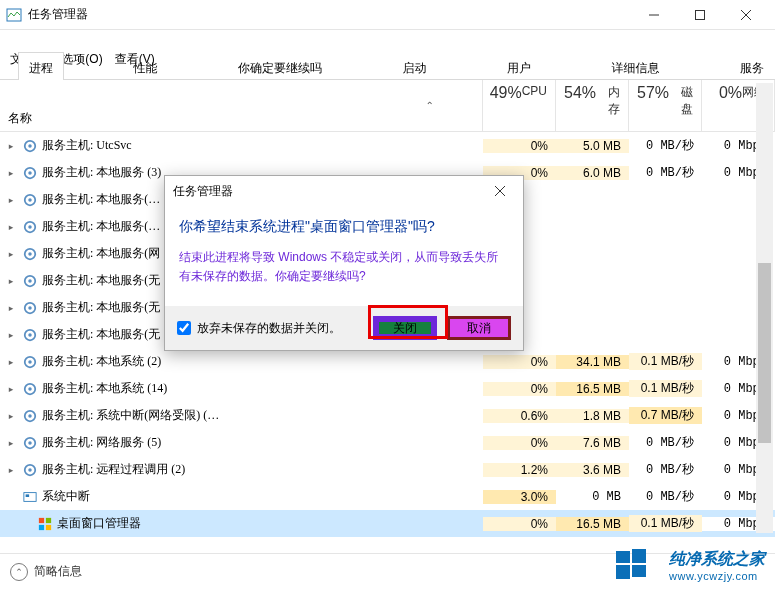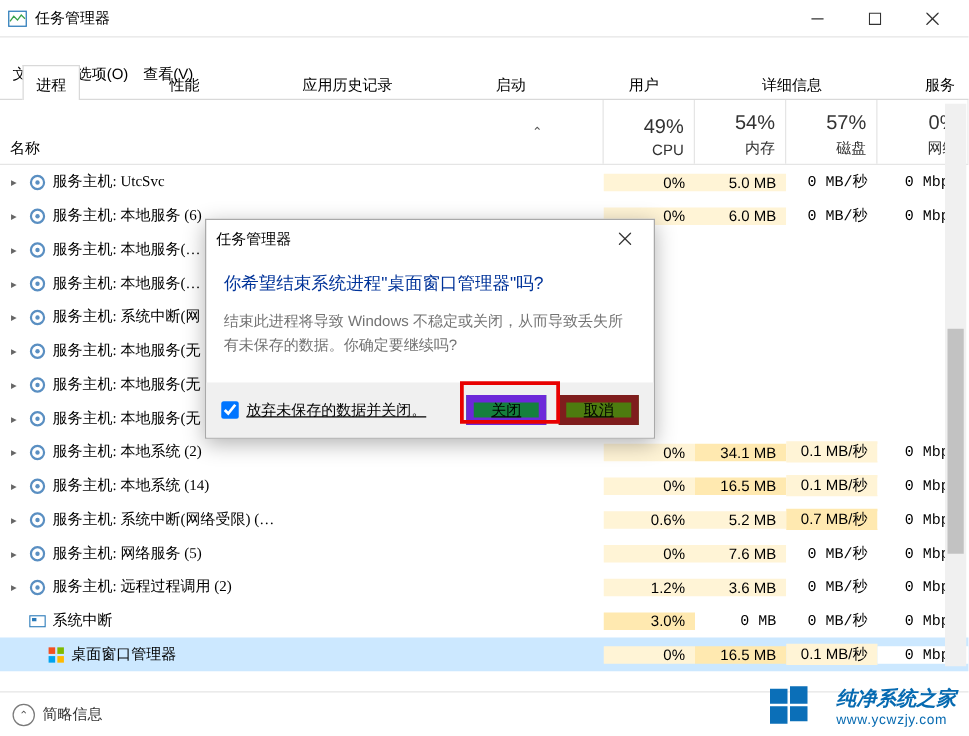--- a/index.html
+++ b/index.html
@@ -20,21 +20,21 @@
   
   .tabs { display:flex; height:28px; border-bottom:1px solid #d9d9d9; font-size:12px; padding-left:18px;justify-content:space-between; }
   .tab { padding:4px 10px 0 10px; border:1px solid transparent; border-bottom:none; display:flex; align-items:center; }
   .tab.active { border-color:#d9d9d9; background:#fff; border-top:1px solid #d9d9d9; margin-bottom:-1px; }
 
   
   .table-wrap { height: calc(589px - 30px - 22px - 28px - 36px); overflow-y:auto; position:relative; }
   .thead { display:flex; height:52px; border-bottom:1px solid #e5e5e5; font-size:12px; align-items:flex-end; }
   .col-name { flex:1; padding:4px 8px; border-right:1px solid #e5e5e5; height:100%; display:flex; align-items:flex-end; justify-content:space-between; }
   .col-name .sortglyph { font-size:10px; color:#555; align-self:center; margin-right:40px; }
-  .col { width:73px; text-align:right; padding:4px 8px; border-right:1px solid #e5e5e5; height:100%; display:flex; flex-direction:column; justify-content:flex-end; }
+  .col { width:73px; text-align:right; padding:4px 8px; border-right:1px solid #e5e5e5; height:100%; display:flex; flex-direction:row; justify-content:flex-end; }
   .col .pct { font-size:16px; color:#333; margin-bottom:2px; }
   .col .lbl { font-size:12px; color:#333; }
   .row { display:flex; height:27px; align-items:center; font-size:12px; border-bottom:0px solid #f4f4f4; }
   .row .namecell { flex:1; display:flex; align-items:center; padding-left:4px; overflow:hidden; white-space:nowrap; }
   .row .expander { width:14px; text-align:center; color:#666; font-size:9px; }
   .row .picon { width:16px; height:16px; margin:0 4px; display:inline-flex; align-items:center; justify-content:center; }
   .row .picon svg { width:14px; height:14px; }
   .row .pname { color:#000;font-family:Liberation Serif, serif; }
   .row .cell { width:73px; text-align:right; padding-right:8px; }
   .row.selected { background:#cce8ff !important;padding-left:15px; }
@@ -48,25 +48,25 @@
   .footer .circle { width:18px; height:18px; border:1px solid #7a7a7a; border-radius:50%; display:flex; align-items:center; justify-content:center; font-size:9px; color:#555; }
   .footer .endbtn { visibility:hidden; }
 
   
   .modal { position:absolute; left:164px; top:175px; width:360px; border:1px solid #a9a9a9; background:#fff; box-shadow:0 4px 16px rgba(0,0,0,0.3); z-index:50; }
   .modal .mtitle { height:30px; display:flex; align-items:center; padding:0 8px; font-size:12px; }
   .modal .mtitle .mtxt { flex:1; }
   .modal .mclose { width:30px; height:30px; display:flex; align-items:center; justify-content:center; }
   .modal .mbody { padding:12px 14px 4px 14px; }
   .modal .mhead { color:#003399; font-size:14px; margin-bottom:12px; }
-  .modal .mmsg { font-size:12px; color:#737373; line-height:1.6; margin-bottom:16px; }
-  .modal .mfoot { background:#f0f0f0; padding:10px 12px; display:flex; align-items:center; gap:10px;text-decoration:underline; }
+  .modal .mmsg { font-size:12px; color:#6d28d9; line-height:1.6; margin-bottom:16px; }
+  .modal .mfoot { background:#f0f0f0; padding:10px 12px; display:flex; align-items:center; gap:10px; }
   .modal .chkwrap { display:flex; align-items:center; gap:6px; font-size:12px; flex:1; }
   .modal .chkwrap input { width:14px; height:14px; }
-  .modal .btn { min-width:64px; height:24px; font-size:12px; border:6px solid #7f1d1d; background:#4d7c0f; display:flex; align-items:center; justify-content:center; padding:0 14px; }
+  .modal .btn { min-width:64px; height:24px; font-size:12px; border:3px solid #7f1d1d; background:#d946ef; display:flex; align-items:center; justify-content:center; padding:0 14px; }
   .modal .btn.primary { border:6px solid #6d28d9; background:#15803d; }
   .highlight-primary { position:absolute; border:3px solid #e80000; z-index:60; left:368px; top:305px; width:80px; height:34px; pointer-events:none; }
 
   
   .scrollbar { position:absolute; right:2px; top:83px; width:17px; height:450px; background:#f0f0f0; }
   .scrollbar .thumb { position:absolute; left:2px; width:13px; background:#c2c2c2; }
 
   
   .watermark { position:absolute; right:10px; bottom:6px; display:flex; align-items:center; gap:19px; z-index:100; }
   .watermark .wlogo { width:36px; height:36px; }
@@ -109,21 +109,21 @@
 
 <div class="menubar">
   <span class="mi">文件(F)</span>
   <span class="mi">选项(O)</span>
   <span class="mi">查看(V)</span>
 </div>
 
 <div class="tabs">
   <div class="tab active">进程</div>
   <div class="tab">性能</div>
-  <div class="tab">应用历史记录</div>
+  <div class="tab">你确定要继续吗</div>
   <div class="tab">启动</div>
   <div class="tab">用户</div>
   <div class="tab">详细信息</div>
   <div class="tab">服务</div>
 </div>
 
 <div class="table-wrap">
   <div class="thead">
     <div class="col-name">
       <span>名称</span>
@@ -165,21 +165,21 @@
       </div>
       <div class="row">
         <div class="namecell">
           <span class="expander">▸</span>
           <span class="picon">
             <svg class="gear" viewBox="0 0 16 16">
               <circle cx="8" cy="8" r="6" fill="none" stroke="#5a8fc2" stroke-width="2"></circle>
               <circle cx="8" cy="8" r="2" fill="#5a8fc2"></circle>
             </svg>
           </span>
-          <span class="pname">服务主机: 本地服务  (6)</span>
+          <span class="pname">服务主机: 本地服务  (3)</span>
         </div>
         <div class="cell heat-1">0%</div>
         <div class="cell heat-1">6.0 MB</div>
         <div class="cell heat-0">0 MB/秒</div>
         <div class="cell heat-0">0 Mbps</div>
       </div>
       <div class="row">
         <div class="namecell">
           <span class="expander">▸</span>
           <span class="picon">
@@ -213,21 +213,21 @@
       </div>
       <div class="row">
         <div class="namecell">
           <span class="expander">▸</span>
           <span class="picon">
             <svg class="gear" viewBox="0 0 16 16">
               <circle cx="8" cy="8" r="6" fill="none" stroke="#5a8fc2" stroke-width="2"></circle>
               <circle cx="8" cy="8" r="2" fill="#5a8fc2"></circle>
             </svg>
           </span>
-          <span class="pname">服务主机: 系统中断(网</span>
+          <span class="pname">服务主机: 本地服务(网</span>
         </div>
         <div class="cell heat-0"></div>
         <div class="cell heat-0"></div>
         <div class="cell heat-0"></div>
         <div class="cell heat-0"></div>
       </div>
       <div class="row">
         <div class="namecell">
           <span class="expander">▸</span>
           <span class="picon">
@@ -312,21 +312,21 @@
           <span class="expander">▸</span>
           <span class="picon">
             <svg class="gear" viewBox="0 0 16 16">
               <circle cx="8" cy="8" r="6" fill="none" stroke="#5a8fc2" stroke-width="2"></circle>
               <circle cx="8" cy="8" r="2" fill="#5a8fc2"></circle>
             </svg>
           </span>
           <span class="pname">服务主机: 系统中断(网络受限)  (…</span>
         </div>
         <div class="cell heat-1">0.6%</div>
-        <div class="cell heat-1">5.2 MB</div>
+        <div class="cell heat-1">1.8 MB</div>
         <div class="cell heat-2">0.7 MB/秒</div>
         <div class="cell heat-0">0 Mbps</div>
       </div>
       <div class="row">
         <div class="namecell">
           <span class="expander">▸</span>
           <span class="picon">
             <svg class="gear" viewBox="0 0 16 16">
               <circle cx="8" cy="8" r="6" fill="none" stroke="#5a8fc2" stroke-width="2"></circle>
               <circle cx="8" cy="8" r="2" fill="#5a8fc2"></circle>

